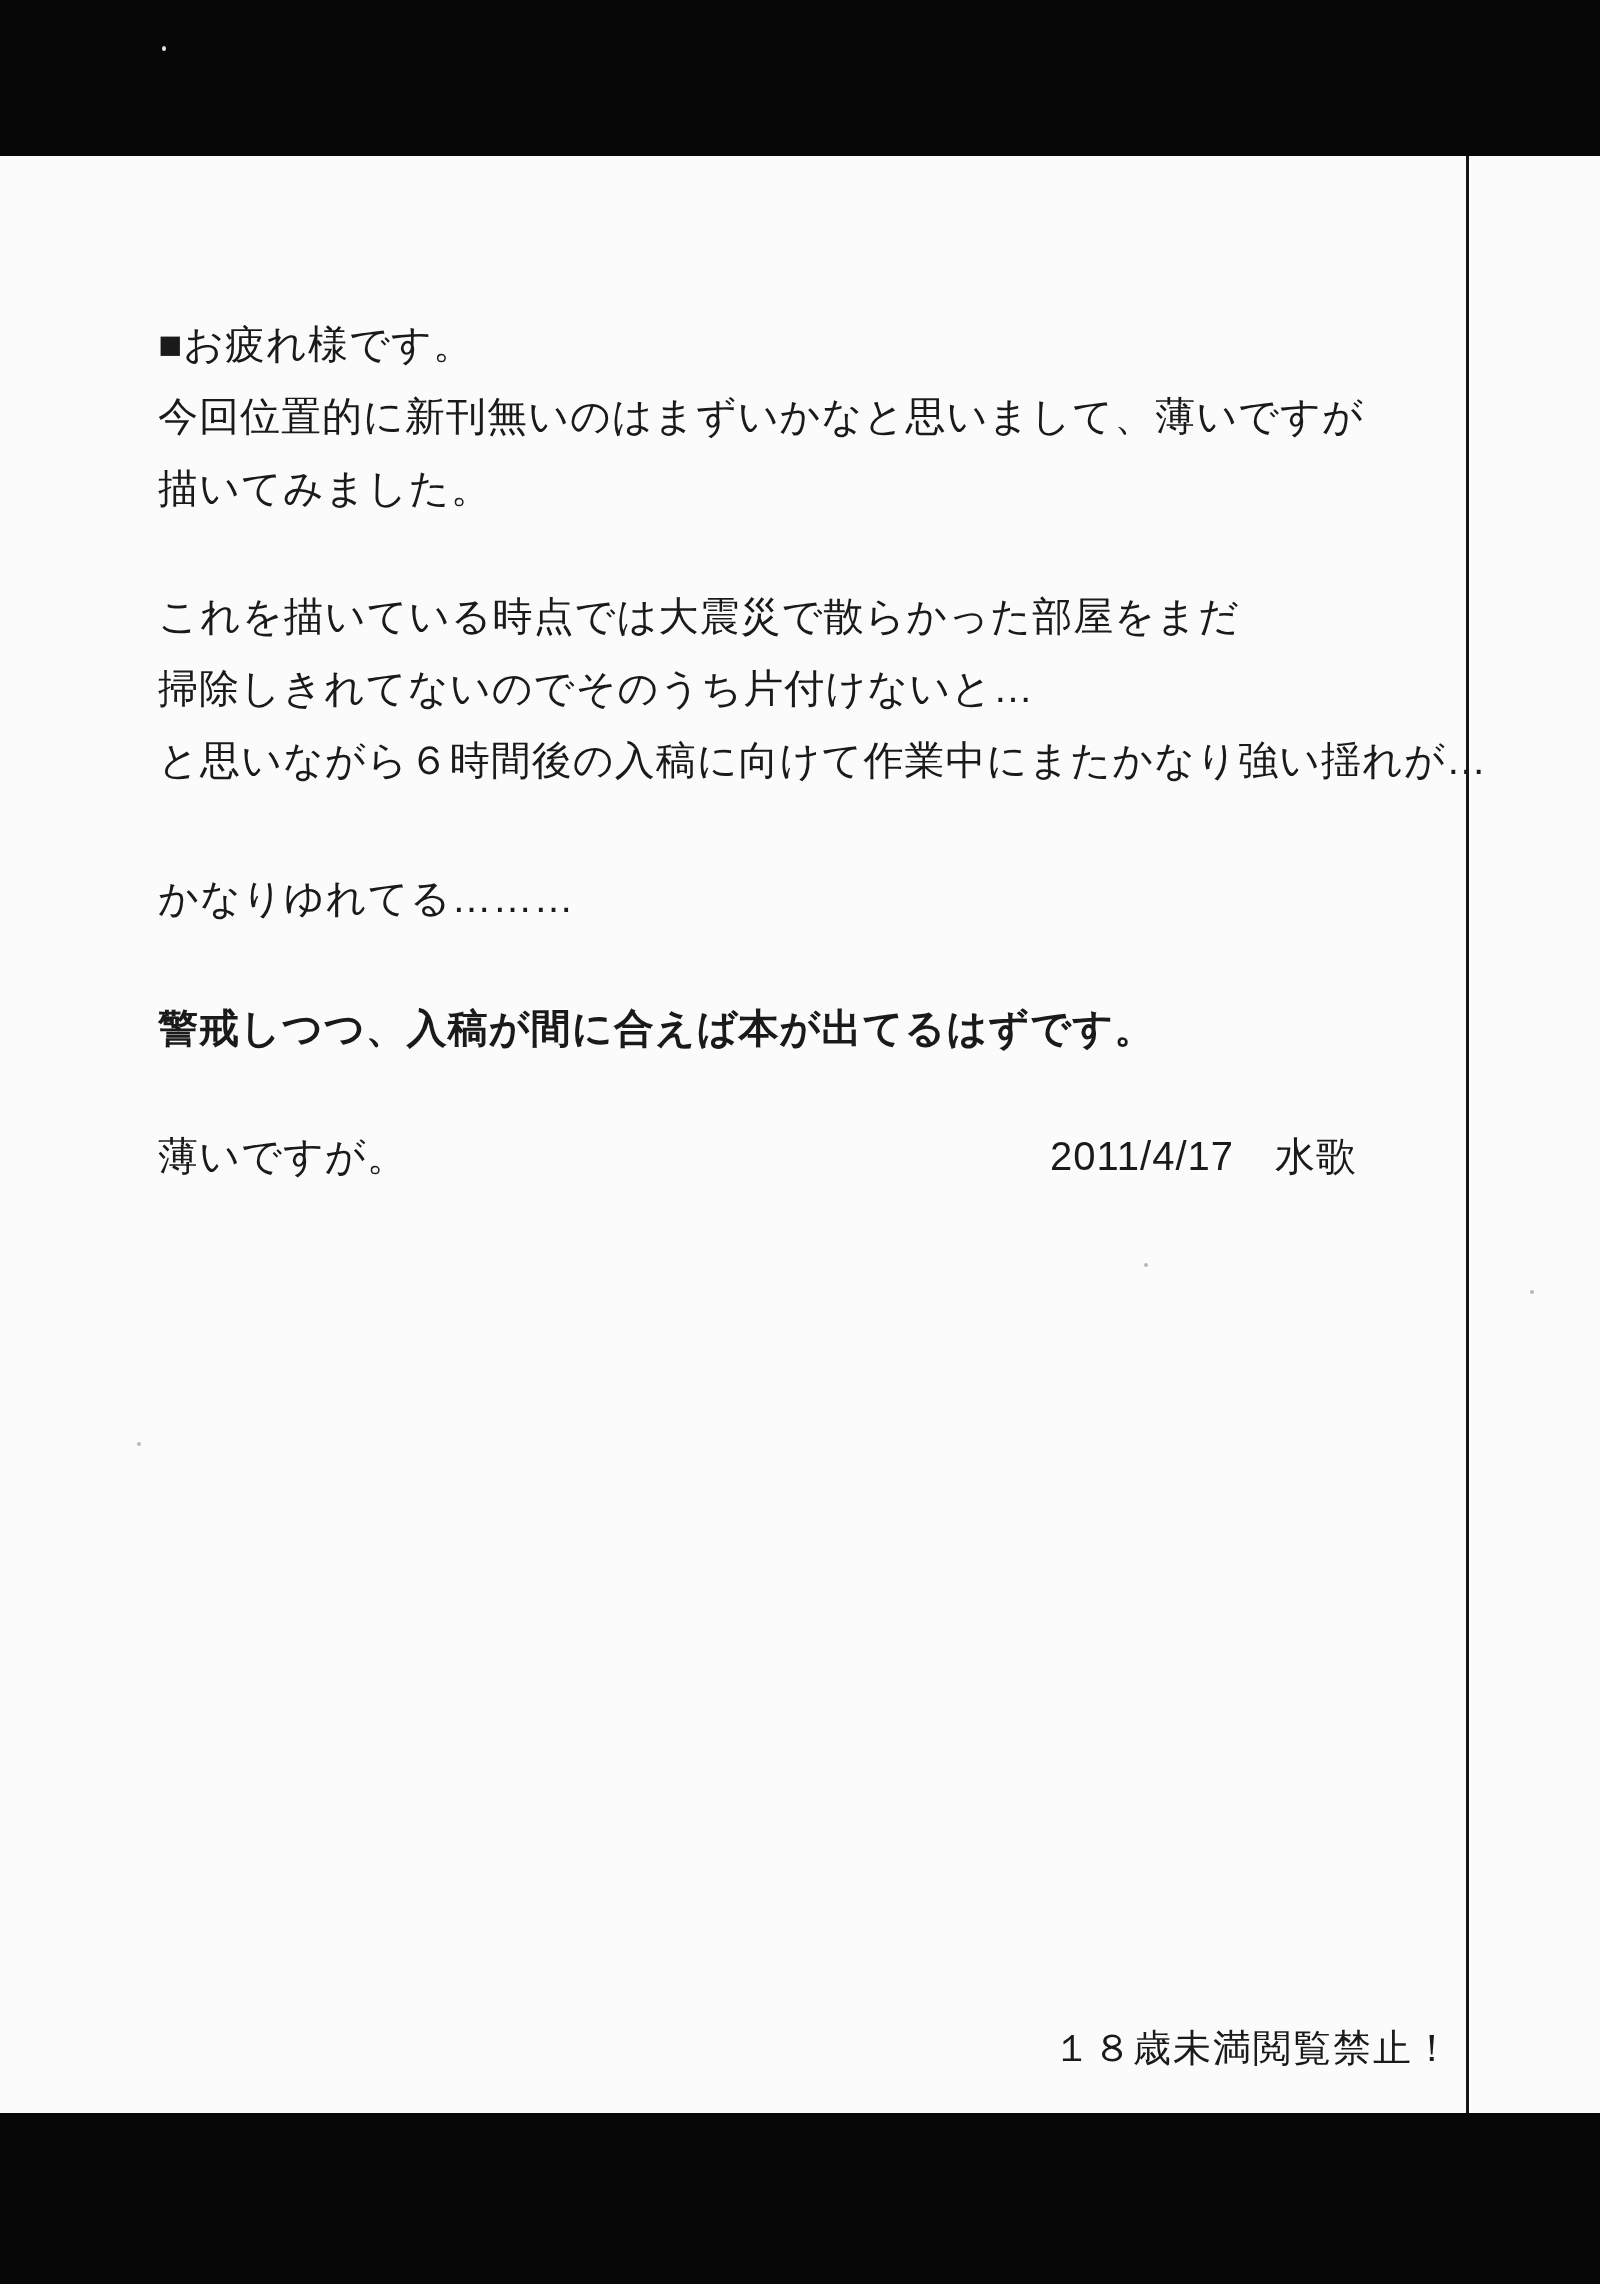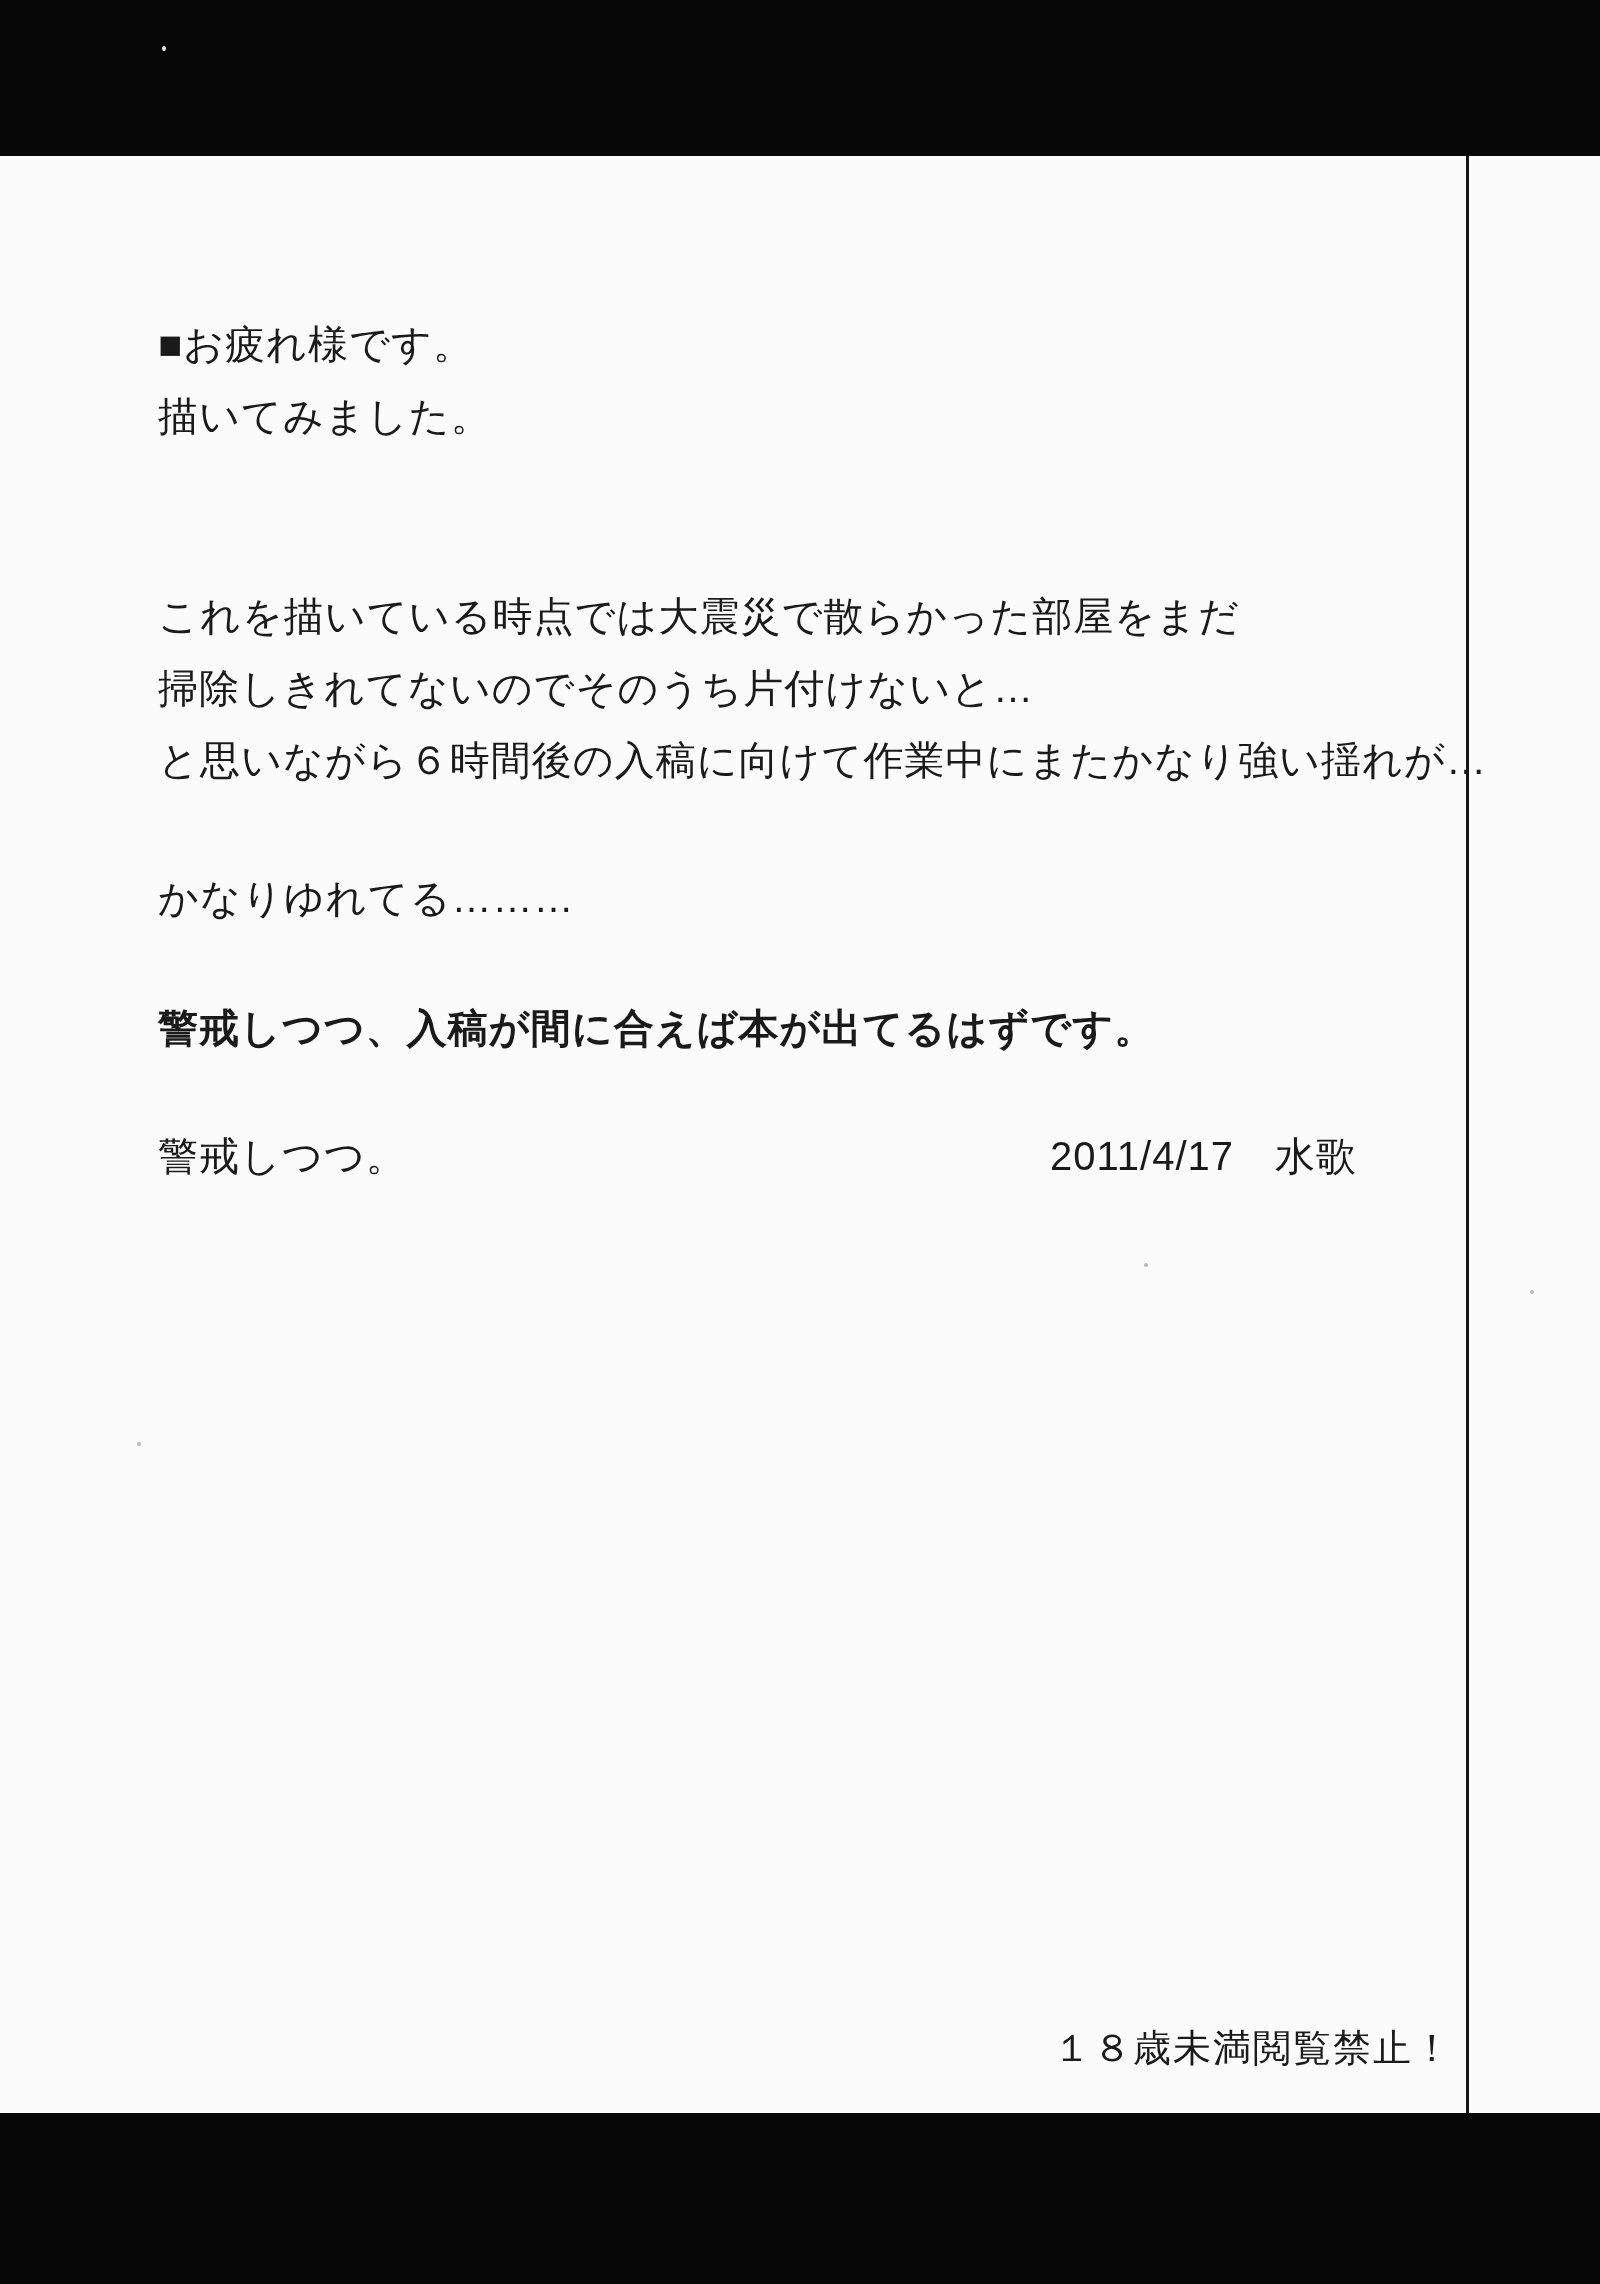--- a/index.html
+++ b/index.html
@@ -81,39 +81,40 @@
 
 <div class="page">
 
   <div class="bar top"></div>
   <div class="bar bottom"></div>
 
   <div class="rule-v"></div>
 
   <div class="textblock p1">
     <div>■お疲れ様です。</div>
+    <div>今回位置的に新刊無いのはまずいかなと思いまして、薄いですが</div>
     <div>描いてみました。</div>
   </div>
 
   <div class="textblock p2">
     <div>これを描いている時点では大震災で散らかった部屋をまだ</div>
     <div>掃除しきれてないのでそのうち片付けないと…</div>
     <div>と思いながら６時間後の入稿に向けて作業中にまたかなり強い揺れが…</div>
   </div>
 
   <div class="textblock p3">
     <div>かなりゆれてる………</div>
   </div>
 
   <div class="textblock p4">
     <div>警戒しつつ、入稿が間に合えば本が出てるはずです。</div>
   </div>
 
   <div class="textblock signoff">
-    <span>警戒しつつ。</span>
+    <span>薄いですが。</span>
     <span class="date-author">2011/4/17　水歌</span>
   </div>
 
   <div class="footer-warning">１８歳未満閲覧禁止！</div>
 
   <div class="speck white" style="left:162px; top:46px;"></div>
   <div class="speck gray" style="left:1144px; top:1263px;"></div>
   <div class="speck gray" style="left:137px; top:1442px;"></div>
   <div class="speck gray" style="left:1530px; top:1290px;"></div>
 

